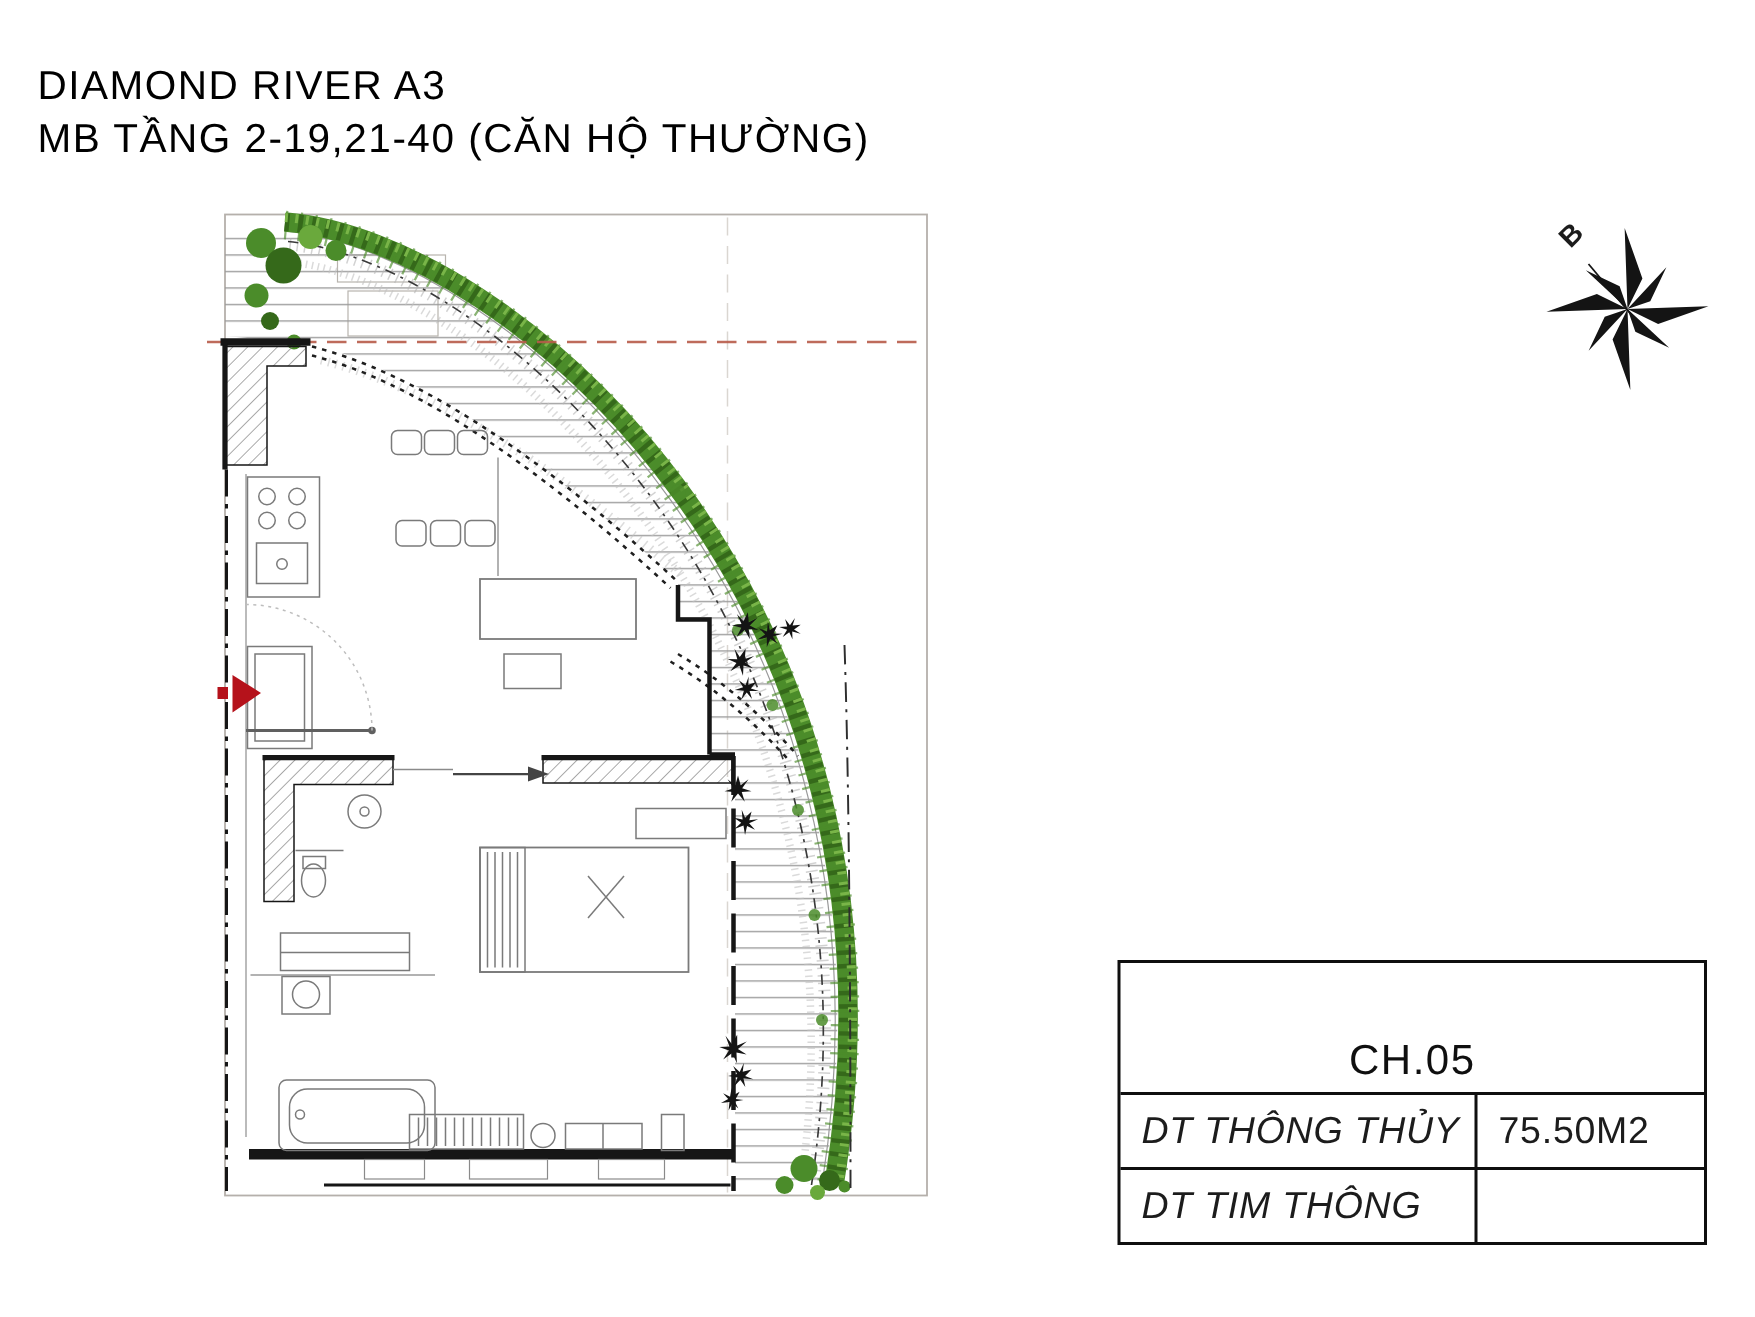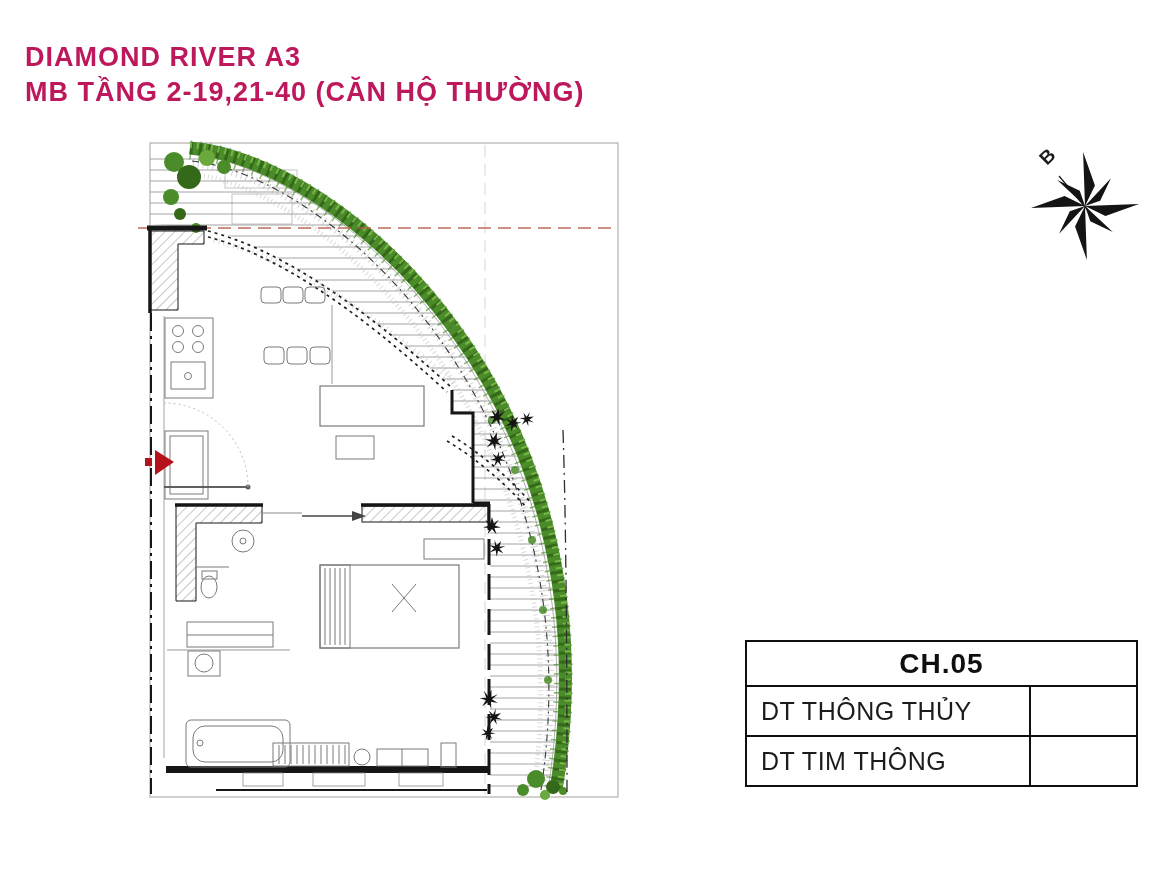--- a/index.html
+++ b/index.html
@@ -1,28 +1,28 @@
 <!DOCTYPE html>
 <html><head>
 <meta charset="utf-8">
 <style>
   html,body{margin:0;padding:0;background:#fff;}
   .canvas{position:relative;width:1170px;height:878px;background:#ffffff;overflow:hidden;
           font-family:"Liberation Sans",sans-serif;}
-  .title-block{position:absolute;left:25px;top:40px;color:#be185d;font-size:27px;
-               line-height:35px;letter-spacing:1px;white-space:nowrap;font-weight:bold;}
+  .title-block{position:absolute;left:25px;top:40px;color:#000000;font-size:27px;
+               line-height:35px;letter-spacing:1px;white-space:nowrap;}
   svg.plan{position:absolute;left:0;top:0;width:1170px;height:878px;}
   .info-table{position:absolute;left:745px;top:640px;width:393px;background:#fff;
               border:2px solid #0f0f0f;box-sizing:border-box;}
   .it-header{height:43px;border-bottom:2px solid #0f0f0f;display:flex;align-items:center;
-             justify-content:center;font-weight:bold;font-size:28px;letter-spacing:1px;color:#0f0f0f;}
+             justify-content:center;font-weight:normal;font-size:28px;letter-spacing:1px;color:#0f0f0f;margin-top:43px;}
   .it-row{display:flex;height:48px;border-bottom:2px solid #0f0f0f;}
   .it-row:last-child{border-bottom:none;}
-  .it-label{width:284px;border-right:2px solid #0f0f0f;display:flex;align-items:center;
-            padding-left:14px;font-size:25px;color:#1c1c1c;letter-spacing:0.5px;box-sizing:border-box;}
+  .it-label{width:238px;border-right:2px solid #0f0f0f;display:flex;align-items:center;
+            padding-left:14px;font-size:25px;color:#1c1c1c;letter-spacing:0.5px;box-sizing:border-box;font-style:italic;}
   .it-value{flex:1;display:flex;align-items:center;padding-left:14px;font-size:25px;
             color:#1c1c1c;letter-spacing:0.5px;}
 </style>
 </head>
 <body>
 
 <div class="canvas">
 
   <div class="title-block">
     <div>DIAMOND RIVER A3</div>
@@ -234,19 +234,20 @@
         M0,0 L21.8,-31.1 L14.3,-7.3 Z"></path>
       <line x1="-26" y1="-30" x2="6" y2="8" stroke="#141414" stroke-width="1.2"></line>
       <text transform="translate(-38,-40) rotate(-45)" font-size="19" font-weight="bold" fill="#1c1c1c" style="font-family:'Liberation Sans',sans-serif">B</text>
     </g>
   </svg>
 
   <div class="info-table">
     <div class="it-header">CH.05</div>
     <div class="it-row">
       <div class="it-label">DT THÔNG THỦY</div>
+      <div class="it-value">75.50M2</div>
     </div>
     <div class="it-row">
       <div class="it-label">DT TIM THÔNG</div>
     </div>
   </div>
 
 </div>
 
 </body></html>

